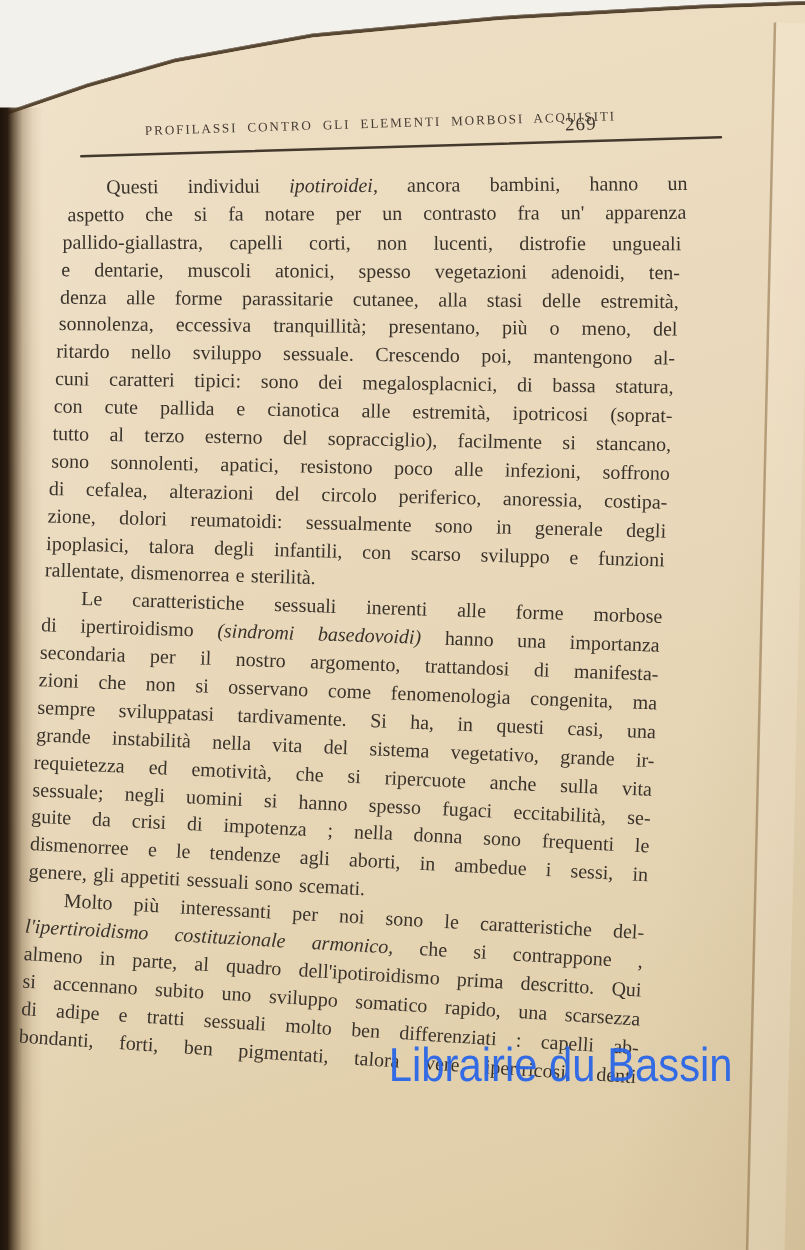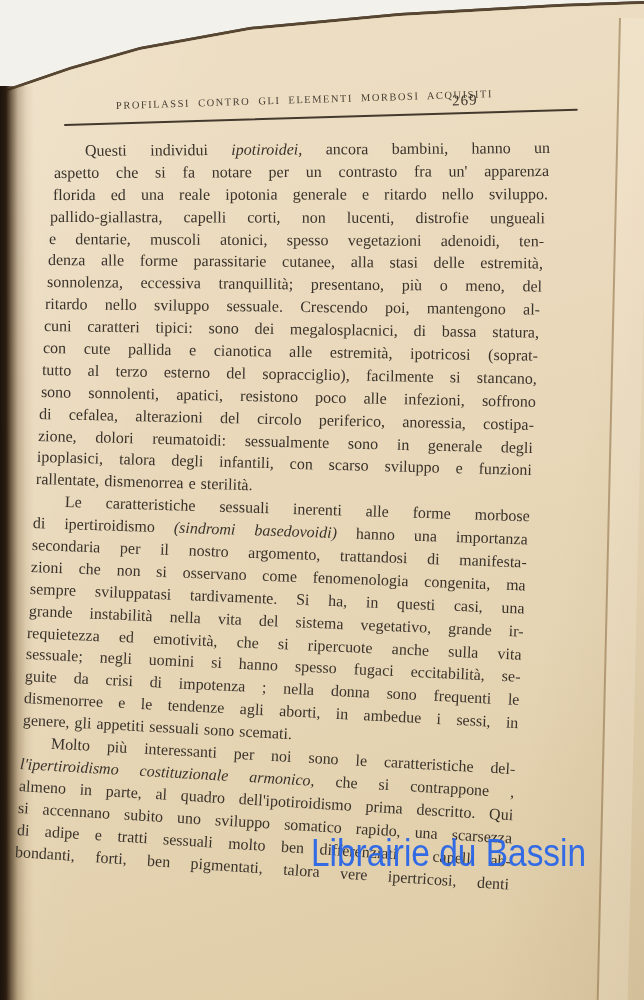--- a/index.html
+++ b/index.html
@@ -51,21 +51,20 @@
   <div id="edge-line"></div>
 
   <div id="running-header">PROFILASSI CONTRO GLI ELEMENTI MORBOSI ACQUISITI</div>
   <div id="page-number">269</div>
   <div id="header-rule"></div>
 
   <div id="text-block" style="color: rgb(58, 51, 43);">
       <div class="para">
         <div class="line" style="transform: rotate(-0.35deg); margin-left: 55px; text-indent: 30px;"><span>Questi individui </span><span class="it">ipotiroidei,</span><span> ancora bambini, hanno un</span></div>
         <div class="line" style="transform: rotate(-0.225deg); margin-left: 53.8px;"><span>aspetto che si fa notare per un contrasto fra un' apparenza</span></div>
-        <div class="line" style="transform: rotate(-0.1deg); margin-left: 52.6px;"><span>florida ed una reale ipotonia generale e ritardo nello sviluppo.</span></div>
         <div class="line" style="transform: rotate(0.15deg); margin-left: 50.2px;"><span>pallido-giallastra, capelli corti, non lucenti, distrofie ungueali</span></div>
         <div class="line" style="transform: rotate(0.275deg); margin-left: 49px;"><span>e dentarie, muscoli atonici, spesso vegetazioni adenoidi, ten-</span></div>
         <div class="line" style="transform: rotate(0.4deg); margin-left: 47.8px;"><span>denza alle forme parassitarie cutanee, alla stasi delle estremità,</span></div>
         <div class="line" style="transform: rotate(0.525deg); margin-left: 46.6px;"><span>sonnolenza, eccessiva tranquillità; presentano, più o meno, del</span></div>
         <div class="line" style="transform: rotate(0.65deg); margin-left: 45.4px;"><span>ritardo nello sviluppo sessuale. Crescendo poi, mantengono al-</span></div>
         <div class="line" style="transform: rotate(0.775deg); margin-left: 44.2px;"><span>cuni caratteri tipici: sono dei megalosplacnici, di bassa statura,</span></div>
         <div class="line" style="transform: rotate(0.9deg); margin-left: 43px;"><span>con cute pallida e cianotica alle estremità, ipotricosi (soprat-</span></div>
         <div class="line" style="transform: rotate(1.025deg); margin-left: 41.8px;"><span>tutto al terzo esterno del sopracciglio), facilmente si stancano,</span></div>
         <div class="line" style="transform: rotate(1.15deg); margin-left: 40.6px;"><span>sono sonnolenti, apatici, resistono poco alle infezioni, soffrono</span></div>
         <div class="line" style="transform: rotate(1.275deg); margin-left: 39.4px;"><span>di cefalea, alterazioni del circolo periferico, anoressia, costipa-</span></div>

